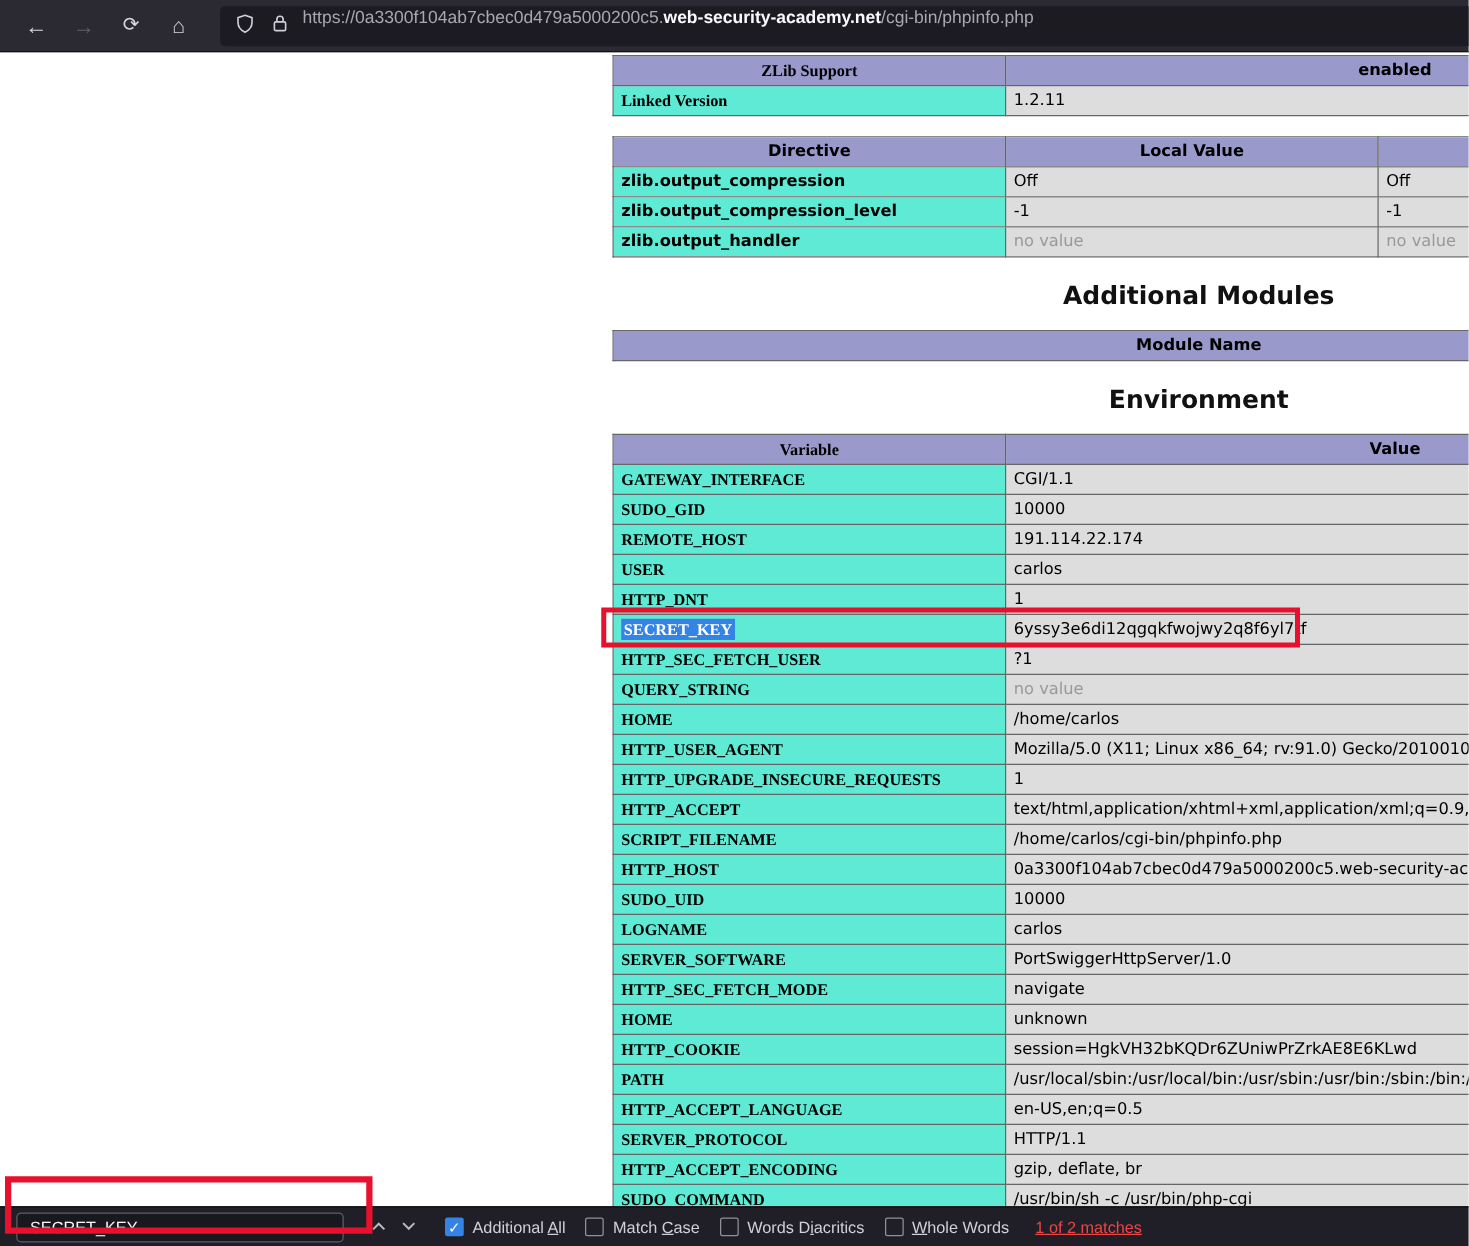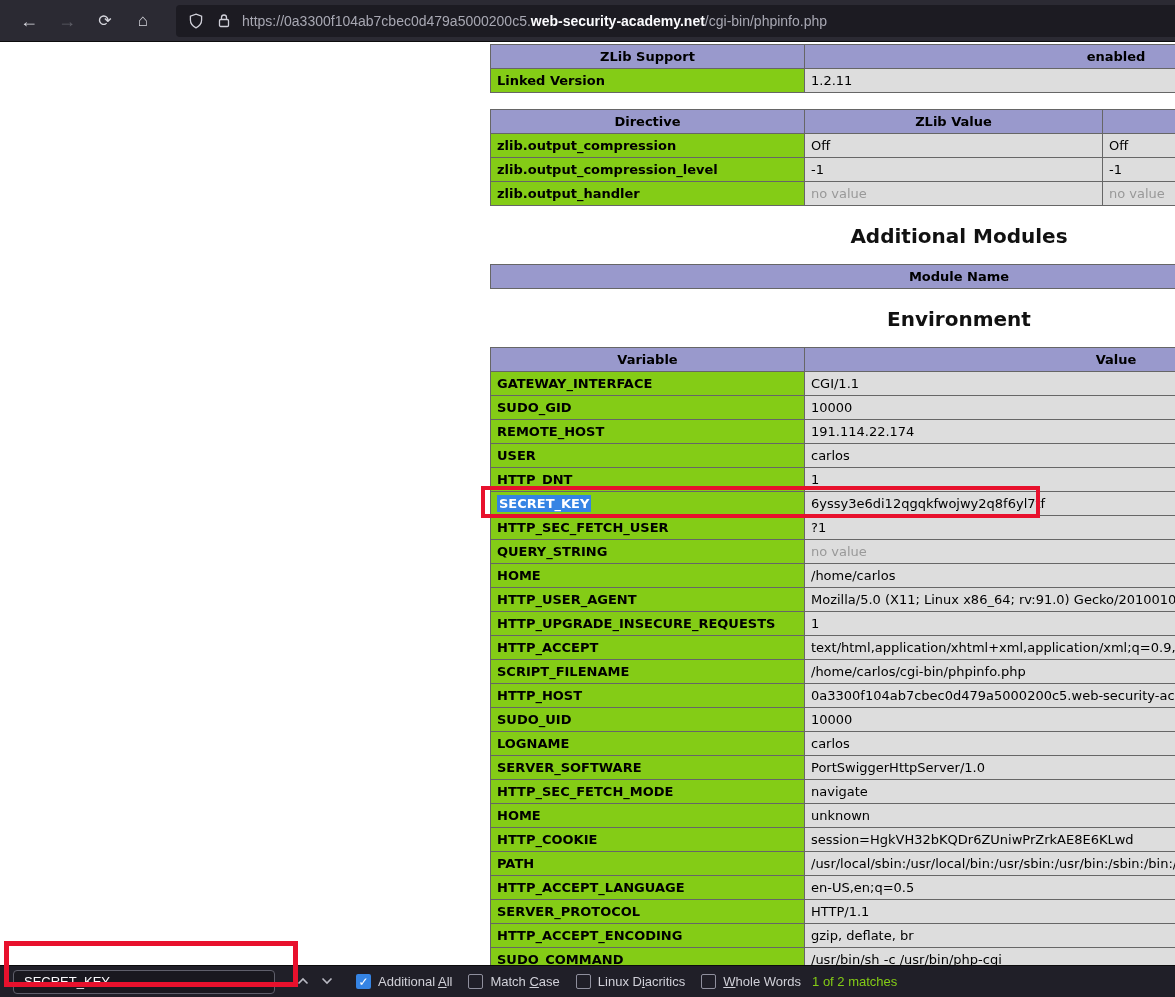--- a/index.html
+++ b/index.html
@@ -15,21 +15,21 @@
   }
   .nav-btn{
     width:30px;height:30px;margin-left:8px;border-radius:4px;
     display:flex;align-items:center;justify-content:center;
     color:#d6d6dd;font-size:18px;line-height:18px;
   }
   .nav-btn.first{margin-left:14px;}
   .nav-btn.disabled{color:#5f5f68;}
   .urlbar{
     flex:1;height:32px;margin-left:18px;background:#1c1b22;
-    border-radius:4px 0 0 4px;display:flex;align-items:center;
+    border-radius:4px 0 0 4px;display:flex;align-items:flex-start;
     overflow:hidden;
   }
   .urlbar .uicon{display:flex;align-items:center;justify-content:center;width:28px;height:28px;}
   .url-text{font-size:14px;color:#a8a8b3;white-space:nowrap;margin-left:4px;}
   .url-text .domain{color:#fbfbfe;font-weight:600;}
   
   .page{
     position:absolute;left:0;top:42px;width:1175px;height:923px;
     background:#ffffff;overflow:hidden;
   }
@@ -39,23 +39,23 @@
   }
   table.info{
     border-collapse:collapse;table-layout:fixed;width:938px;
     margin:0 0 16px 0;font-size:13px;
   }
   table.info th,table.info td{
     border:1px solid #666;padding:4px 6px;line-height:15px;
     white-space:nowrap;overflow:hidden;box-sizing:content-box;
   }
   th.h{background:#9999cc;font-weight:bold;text-align:center;color:#000;}
-  td.e{background:#84cc16;font-weight:bold;}
+  td.e{background:#5eead4;font-weight:bold;}
   td.v{background:#dddddd;font-weight:normal;}
-  .t2col th:first-child,.t2col td:first-child{width:301px;}
+  .t2col th:first-child,.t2col td:first-child{width:301px;font-family:Liberation Serif, serif;}
   .t3col th:nth-child(1),.t3col td:nth-child(1){width:301px;margin-top:48px;}
   .t3col th:nth-child(2),.t3col td:nth-child(2){width:285px;}
   .nv{color:#999;}
   h2.ph{
     text-align:center;font-size:20px;line-height:24px;font-weight:bold;
     margin:18px 0 16px 0;color:#111;font-family:"DejaVu Sans",sans-serif;
   }
   .sel{color:#fff;font-weight:bold;padding:1px 2px;}
   
   .findbar{
@@ -75,21 +75,21 @@
   .chev.prev{margin-left:16px;}
   .fopt{display:flex;align-items:center;margin-left:16px;}
   .fopt:first-child{margin-left:17px;}
   .cb{
     width:15px;height:15px;border:1px solid #8f8f9d;border-radius:2px;
     background:transparent;margin-right:7px;display:flex;align-items:center;
     justify-content:center;color:#fff;font-size:12px;line-height:12px;box-sizing:border-box;
   }
   .cb.checked{border:none;}
   .fopt .key{text-decoration:underline;}
-  .matches{margin-left:11px;color:#84cc16;}
+  .matches{margin-left:21px;color:#ef4444;text-decoration:underline;}
   #find-options{display:flex;align-items:center;}
   
   .redbox{position:absolute;pointer-events:none;box-sizing:border-box;}
   #rb1{left:481px;top:486px;width:559px;height:32px;border-width:4px;border-style:solid;}
   #rb2{left:4px;top:941px;width:294px;height:46px;border-width:5px;border-style:solid;}
 </style>
 </head>
 <body>
 
 <div class="toolbar">
@@ -132,21 +132,21 @@
           <tr>
             <td class="e">Linked Version</td>
             <td class="v">1.2.11</td>
           </tr>
         </tbody>
       </table>
     <table class="info t3col">
         <tbody id="t-dir">
           <tr>
             <th class="h">Directive</th>
-            <th class="h">ZLib Value</th>
+            <th class="h">Local Value</th>
             <th class="h">Master Value</th>
           </tr>
           <tr>
             <td class="e">zlib.output_compression</td>
             <td class="v">Off</td>
             <td class="v">Off</td>
           </tr>
           <tr>
             <td class="e">zlib.output_compression_level</td>
             <td class="v">-1</td>
@@ -301,21 +301,21 @@
       <span class="fopt">
         <span class="cb checked" style="background: rgb(53, 132, 228);">✓</span>
         <span><span>Additional </span><span class="key">A</span><span>ll</span></span>
       </span>
       <span class="fopt">
         <span class="cb"></span>
         <span><span>Match </span><span class="key">C</span><span>ase</span></span>
       </span>
       <span class="fopt">
         <span class="cb"></span>
-        <span><span>Linux D</span><span class="key">i</span><span>acritics</span></span>
+        <span><span>Words D</span><span class="key">i</span><span>acritics</span></span>
       </span>
       <span class="fopt">
         <span class="cb"></span>
         <span><span></span><span class="key">W</span><span>hole Words</span></span>
       </span>
     </div>
   <span class="matches">1 of 2 matches</span>
 </div>
 
 <div class="redbox" id="rb1" style="border-color: rgb(232, 17, 45);"></div>

